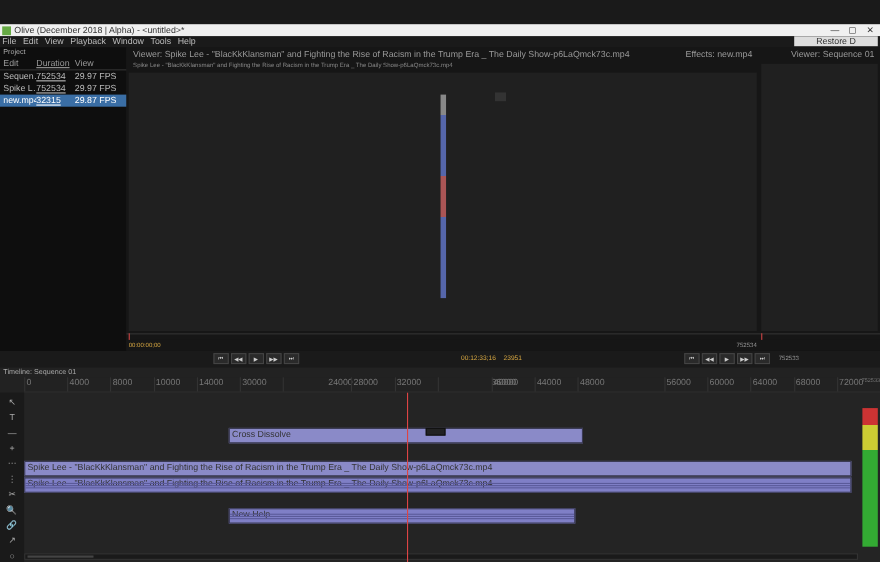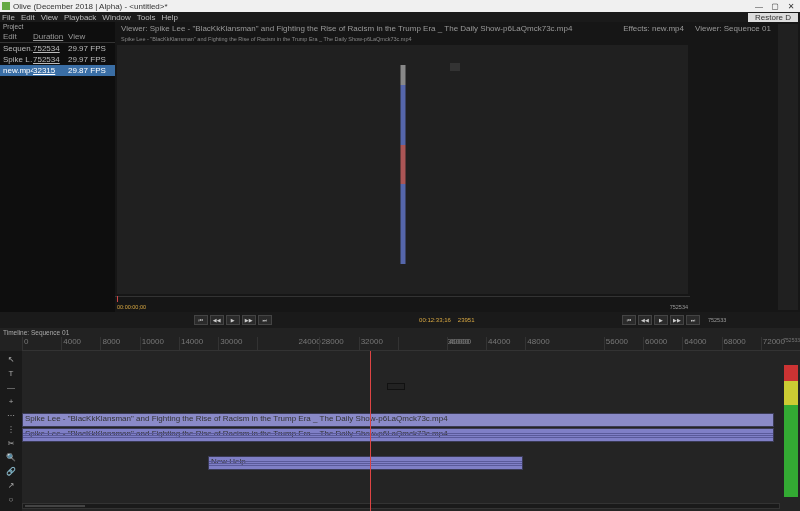--- a/index.html
+++ b/index.html
@@ -1,41 +1,41 @@
 <!DOCTYPE html>
 <html><head>
 <meta charset="utf-8">
 <style>
 * { margin: 0; padding: 0; box-sizing: border-box; font-family: 'Segoe UI', Tahoma, sans-serif; font-size: 8px; }
 body { width: 800px; height: 511px; background: #1a1a1a; color: #ccc; overflow: hidden; display: flex; flex-direction: column; }
-.titlebar { height: 12px; background: #f0f0f0; display: flex; align-items: center; justify-content: space-between; padding: 0 2px; color: #333; font-size: 7px; }
+.titlebar { height: 12px; background: #f0f0f0; display: flex; align-items: center; justify-content: space-between; padding: 0 2px; color: #333; font-size: 7px; margin-top: 22px; }
 .titlebar .win-controls { display: flex; gap: 2px; }
 .titlebar .win-controls span { width: 14px; text-align: center; cursor: default; }
 .titlebar .app-icon { width: 8px; height: 8px; background: #6a4; margin-right: 3px; }
-.menubar { height: 10px; background: #1a1a1a; display: flex; align-items: flex-end; padding: 0 2px; gap: 6px; font-size: 6.5px; color: #bbb; }
+.menubar { height: 10px; background: #1a1a1a; display: flex; align-items: flex-start; padding: 0 2px; gap: 6px; font-size: 6.5px; color: #bbb; }
 .top-panels { display: flex; height: 290px; }
 .project-panel { width: 115px; background: #0e0e0e; display: flex; flex-direction: column; }
 .panel-header { font-size: 6.5px; padding: 1px 3px; color: #aaa; }
 .col-headers { display: flex; font-size: 6px; color: #999; padding: 1px 3px; border-bottom: 1px solid #333; }
 .col-name { width: 30px; }
 .col-dur { width: 35px; text-decoration: underline; }
 .col-rate { flex: 1; }
 .proj-row { display: flex; font-size: 5.8px; padding: 1px 3px; color: #bbb; }
 .proj-row.selected { background: #3a6ea5; color: #fff; }
 .proj-row .col-name { overflow: hidden; white-space: nowrap; }
 .viewer-panel { flex: 1; background: #161616; display: flex; flex-direction: column; position: relative; }
 .viewer-header { display: flex; justify-content: space-between; font-size: 6px; padding: 2px 6px; color: #999; }
 .viewer-name { font-size: 5.5px; padding: 1px 6px; color: #888; overflow: hidden; white-space: nowrap; }
 .viewer-canvas { flex: 1; background: #202020; position: relative; margin: 2px; }
 .viewer-canvas .vert-line { position: absolute; left: 50%; top: 20px; bottom: 30px; width: 5px; background: linear-gradient(#888 0 10%, #56a 10% 40%, #a55 40% 60%, #56a 60% 100%); transform: translateX(-50%); }
 .viewer-canvas .block { position: absolute; left: 333px; top: 18px; width: 10px; height: 8px; background: #333; }
 .viewer-ruler { height: 6px; border-top: 1px solid #333; background: #161616; position: relative; }
 .viewer-ruler::before { content: ''; position: absolute; left: 2px; bottom: 0; width: 1px; height: 6px; background: #c44; }
 .viewer-ruler .tcin { position: absolute; left: 2px; bottom: -8px; color: #d8a842; font-size: 5.5px; }
-.right-panel { width: 110px; background: #161616; display: flex; flex-direction: row; }
+.right-panel { width: 110px; background: #161616; display: flex; flex-direction: column; }
 .right-panel .rh { display: flex; justify-content: space-between; font-size: 6px; padding: 2px 5px; color: #999; }
 .transport-row { height: 16px; background: #1a1a1a; display: flex; align-items: center; justify-content: space-around; font-size: 6px; }
 .transport-group { display: flex; align-items: center; gap: 2px; }
 .tc { color: #d8a842; font-size: 6px; margin-right: 5px; }
 .tbtn { width: 14px; height: 10px; background: #2a2a2a; border: 1px solid #444; display: inline-flex; align-items: center; justify-content: center; color: #ccc; font-size: 5px; }
 .timeline { flex: 1; background: #222; display: flex; flex-direction: column; position: relative; }
 .tl-header { font-size: 6.5px; padding: 1px 3px; color: #aaa; }
 .tl-ruler { height: 14px; background: #222; position: relative; border-bottom: 1px solid #333; margin-left: 22px; }
 .tl-ruler .ticks { position: absolute; top: 0; left: 0; right: 0; bottom: 0; display: flex; font-size: 5px; color: #777; }
 .tl-ruler .ticks span { text-align: left; border-left: 1px solid #333; padding-left: 1px; height: 100%; }
@@ -69,21 +69,21 @@
 </div>
 
 <div class="menubar">
   <span>File</span>
   <span>Edit</span>
   <span>View</span>
   <span>Playback</span>
   <span>Window</span>
   <span>Tools</span>
   <span>Help</span>
-  <span style="margin-left:auto;background:#ddd;color:#333;padding:0 7px">Restore D</span>
+  <span style="margin-left:auto;background:#ddd;color:#333;padding:0 20px">Restore D</span>
 </div>
 
 <div class="top-panels">
 
   <div class="project-panel">
     <div class="panel-header">Project</div>
     <div class="col-headers">
       <span class="col-name">Edit</span>
       <span class="col-dur">Duration</span>
       <span class="col-rate">View</span>
@@ -191,20 +191,23 @@
       <span class="tool">⋮</span>
       <span class="tool">✂</span>
       <span class="tool">🔍</span>
       <span class="tool">🔗</span>
       <span class="tool">↗</span>
       <span class="tool">○</span>
     </div>
     <div class="tl-tracks">
       <div class="playhead" style="left:348px"></div>
       <div class="track" style="top:32px">
+        <div class="clip" style="left:186px;width:322px">
+          <span>Cross Dissolve</span>
+        </div>
         <div class="clip dark" style="left:365px;width:18px"></div>
       </div>
       <div class="track" style="top:62px">
         <div class="clip" style="left:0;width:752px">
           <span>Spike Lee - "BlacKkKlansman" and Fighting the Rise of Racism in the Trump Era _ The Daily Show-p6LaQmck73c.mp4</span>
         </div>
       </div>
       <div class="track" style="top:77px">
         <div class="clip audio" style="left:0;width:752px">
           <span>Spike Lee - "BlacKkKlansman" and Fighting the Rise of Racism in the Trump Era _ The Daily Show-p6LaQmck73c.mp4</span>

